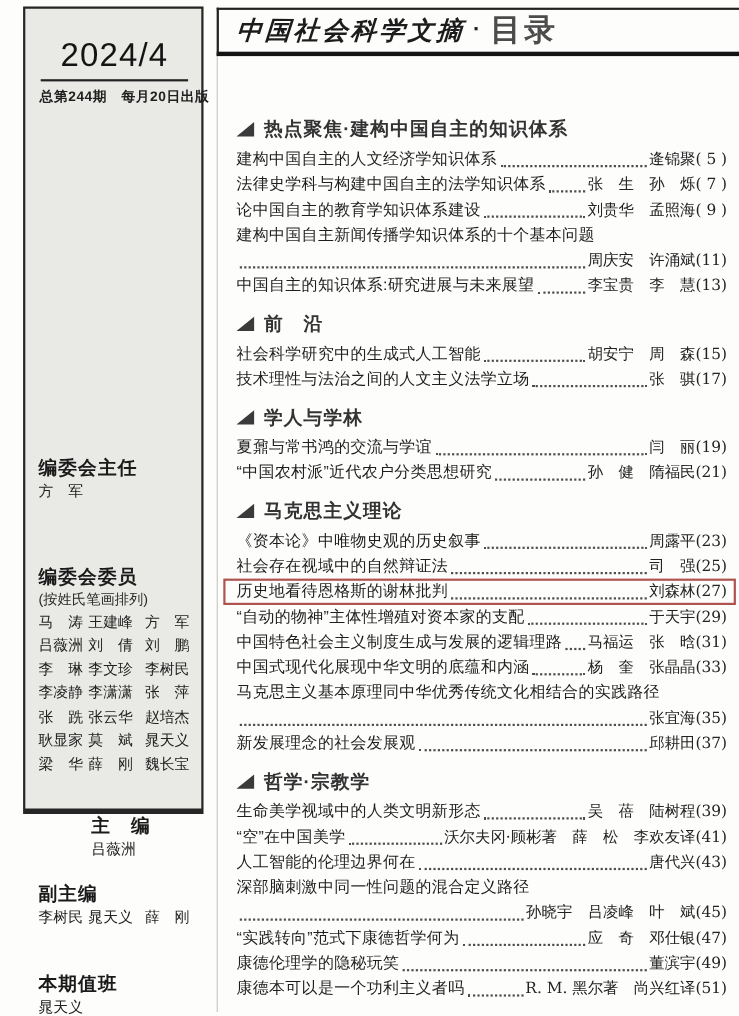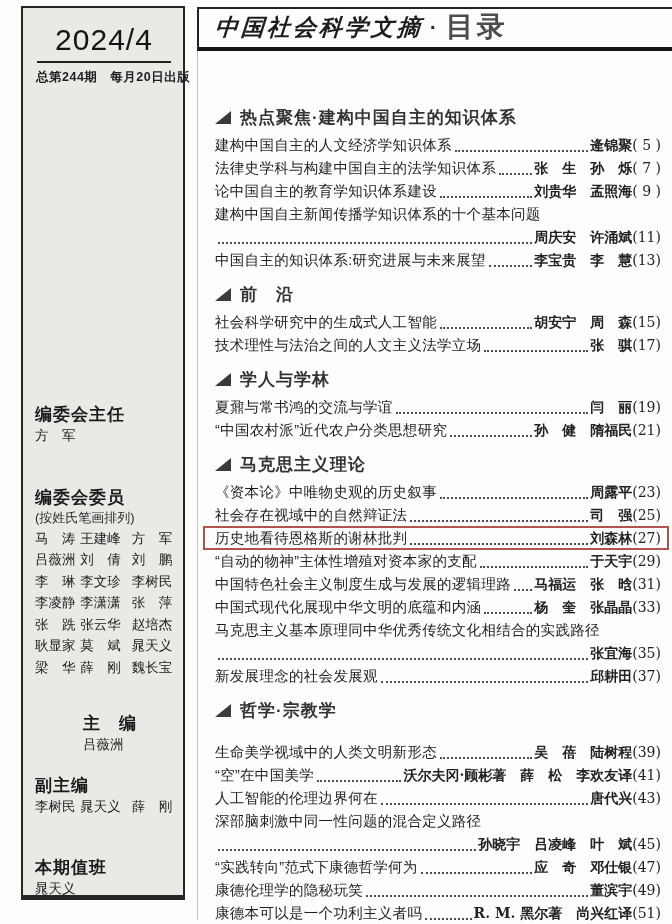--- a/index.html
+++ b/index.html
@@ -7,37 +7,37 @@
     width:672px;height:924px;overflow:hidden;
     background:#f4f4f2;
     font-family:"Liberation Sans","DejaVu Sans",sans-serif;
     color:#1f1f1f;
     -webkit-font-smoothing:antialiased;
   }
   .page{position:relative;width:672px;height:924px;background:#fdfdfc;}
 
   
   .masthead{
-    position:absolute;left:21px;top:6px;width:164px;height:894px;
+    position:absolute;left:21px;top:6px;width:164px;height:734px;
     box-sizing:border-box;background:#e9e9e6;
     border:2px solid #262626;border-bottom-width:5px;
-    padding:13px 10px 0 12px;
+    padding:24px 10px 0 12px;
   }
   .issue{
     font-size:30px;letter-spacing:1px;text-align:center;
     color:#141414;padding:2px 0 4px 0;
   }
   .issue-rule{border-bottom:2px solid #222;margin:0 2px 6px 2px;}
   .issue-info{
     font-size:12.5px;font-weight:bold;letter-spacing:0.5px;
     white-space:pre;color:#202020;text-align:center;padding-left:1px;
   }
   .board{margin-top:318px;}
   .board-group{margin-top:0;}
-  .board-group + .board-group{margin-top:40px;}
+  .board-group + .board-group{margin-top:56px;}
   .board-group:nth-child(3){margin-top:35px;margin-left:48px;}
   .board-group:nth-child(4){margin-top:19px;}
   .board-group:nth-child(5){margin-top:40px;}
   .board-heading{
     font-size:17px;font-weight:bold;letter-spacing:1px;
     color:#1a1a1a;line-height:21px;white-space:pre;
   }
   .board-note{
     font-size:13px;color:#2a2a2a;line-height:20px;white-space:pre;
     font-family:"Liberation Sans","DejaVu Sans",sans-serif;
@@ -96,21 +96,21 @@
     position:relative;
   }
   .etitle{white-space:pre;letter-spacing:0.3px;}
   .dots{
     flex:1 1 auto;min-width:10px;
     border-bottom:2px dotted #4e4e4e;
     margin:0 2px 5px 3px;
   }
   .eauthors{
     font-family:"DejaVu Serif","Liberation Serif",serif;
-    white-space:pre;font-size:14px;color:#222;font-weight:bold;
+    white-space:pre;font-size:14px;color:#222;
   }
   .epage{
     font-family:"DejaVu Serif","Liberation Serif",serif;
     white-space:pre;font-size:14px;color:#222;text-align:right;
   }
   .entry.highlight::after{
     content:"";position:absolute;pointer-events:none;
     left:-12px;right:-8px;top:-1px;bottom:0;
     border:2px solid var(--hl,#ae534e);
   }
@@ -286,21 +286,21 @@
             <span class="epage">(35)</span>
           </div>
           <div class="entry">
             <span class="etitle">新发展理念的社会发展观</span>
             <span class="dots"></span>
             <span class="eauthors">邱耕田</span>
             <span class="epage">(37)</span>
           </div>
         </section>
         <section class="toc-section">
-          <h2 class="section-head" style="margin: 0px 0px 20px;">
+          <h2 class="section-head" style="margin: 0px 0px 6px;">
             <span class="tri"></span>
             <span class="section-title">哲学·宗教学</span>
           </h2>
           <div class="entry">
             <span class="etitle">生命美学视域中的人类文明新形态</span>
             <span class="dots"></span>
             <span class="eauthors">吴　蓓　陆树程</span>
             <span class="epage">(39)</span>
           </div>
           <div class="entry">

